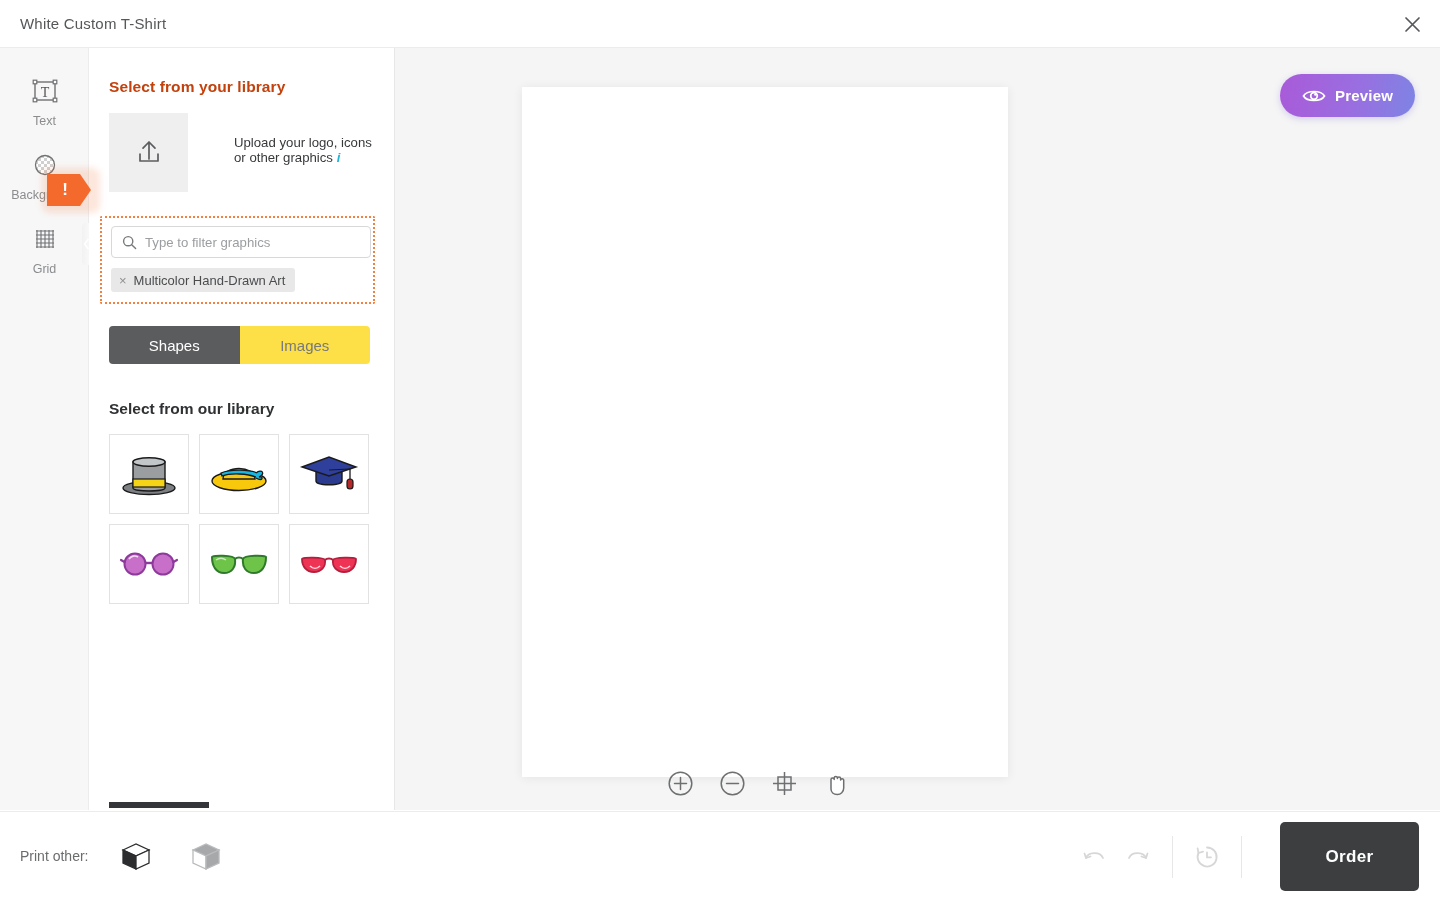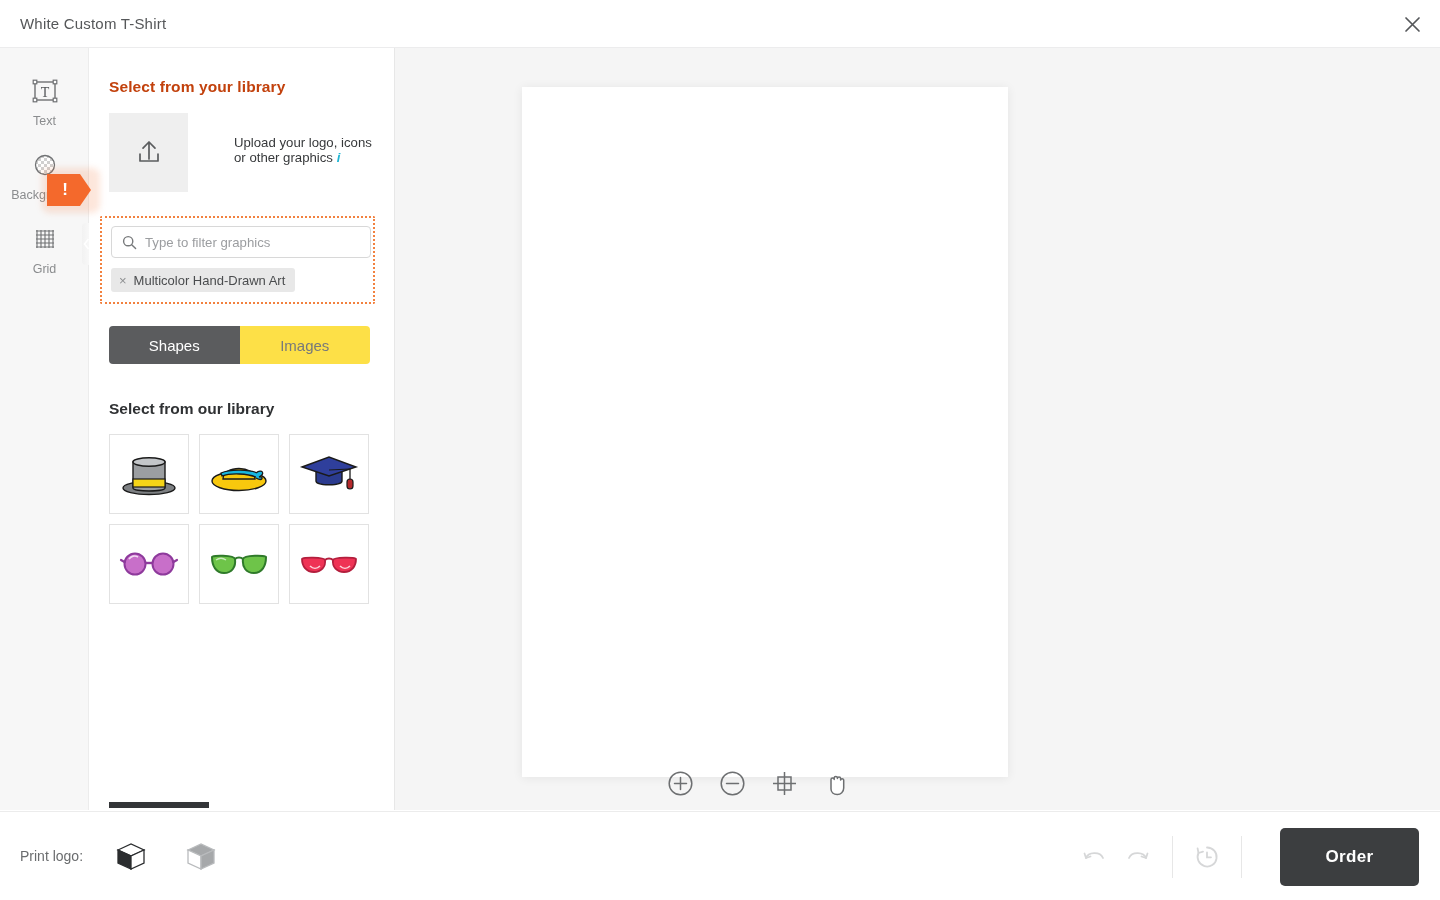--- a/index.html
+++ b/index.html
@@ -219,21 +219,21 @@
     width: 44px; height: 44px; margin-left: 26px;
     display: flex; align-items: center; justify-content: center; cursor: pointer;
   }
   .bottom-right {
     position: absolute; right: 0; top: 0; height: 89px;
     display: flex; align-items: center;
   }
   .hist-btn { width: 44px; height: 44px; display: flex; align-items: center; justify-content: center; cursor: pointer; color: #d6d7d8; }
   .vdiv { width: 1px; height: 42px; background: #e7e7e7; margin: 0 12px; }
   .order-btn {
-    width: 139px; height: 58px; margin-right: 21px; margin-left: 26px;
+    width: 139px; height: 69px; margin-right: 21px; margin-left: 26px;
     background: #3c3e40; border-radius: 5px;
     display: flex; align-items: center; justify-content: center;
     color: #fff; font-size: 17px; font-weight: bold; cursor: pointer;
     letter-spacing: .3px;
   }
 </style>
 </head>
 <body>
 
 <div class="app">
@@ -408,20 +408,28 @@
     </div>
 
     <div class="panel-scrollbar">
       <div class="thumb"></div>
     </div>
   </div>
 
   <div class="stage">
     <div class="artboard"></div>
 
+    <div class="preview-btn">
+      <svg width="24" height="18" viewBox="0 0 24 18">
+        <path d="M1.5 9 C5 3 19 3 22.5 9 C19 15 5 15 1.5 9 Z" fill="none" stroke="#ffffff" stroke-width="1.7"></path>
+        <circle cx="12" cy="9" r="3.3" fill="none" stroke="#ffffff" stroke-width="1.7"></circle>
+        <circle cx="13.3" cy="7.6" r="1.2" fill="#ffffff"></circle>
+      </svg>
+      <span class="preview-label">Preview</span>
+    </div>
 
     <div class="zoom-tools">
       <div class="zoom-tool">
         <svg width="27" height="27" viewBox="0 0 27 27">
           <circle cx="13.5" cy="13.5" r="11.3" fill="none" stroke="#6d6f71" stroke-width="1.5"></circle>
           <path d="M13.5 7.5 V19.5 M7.5 13.5 H19.5" stroke="#6d6f71" stroke-width="1.5" stroke-linecap="round"></path>
         </svg>
       </div>
       <div class="zoom-tool">
         <svg width="27" height="27" viewBox="0 0 27 27">
@@ -437,21 +445,21 @@
       </div>
       <div class="zoom-tool">
         <svg width="27" height="27" viewBox="0 0 27 27">
           <path d="M8 16 V9.5 a1.6 1.6 0 0 1 3.2 0 V8 a1.6 1.6 0 0 1 3.2 0 V8.6 a1.6 1.6 0 0 1 3.2 0 V10 a1.6 1.6 0 0 1 3.1 0 V18 c0 4-3 6.5-6.4 6.5 C10.5 24.5 8 22 8 19 Z" fill="#ffffff" stroke="#6d6f71" stroke-width="1.5" stroke-linejoin="round"></path>
         </svg>
       </div>
     </div>
   </div>
 
   <div class="bottombar">
-    <div class="print-label">Print logo:</div>
+    <div class="print-label">Print other:</div>
 
     <div class="cube-btn">
       <svg width="38" height="38" viewBox="0 0 38 38">
         <path d="M6 13 L19 7 L32 13 L19 19 Z" fill="#ffffff" stroke="#2b2d2f" stroke-width="1.3"></path>
         <path d="M6 13 L19 19 L19 32 L6 26 Z" fill="#2b2d2f" stroke="#2b2d2f" stroke-width="1.3"></path>
         <path d="M32 13 L19 19 L19 32 L32 26 Z" fill="#ffffff" stroke="#2b2d2f" stroke-width="1.3"></path>
       </svg>
     </div>
 
     <div class="cube-btn">

